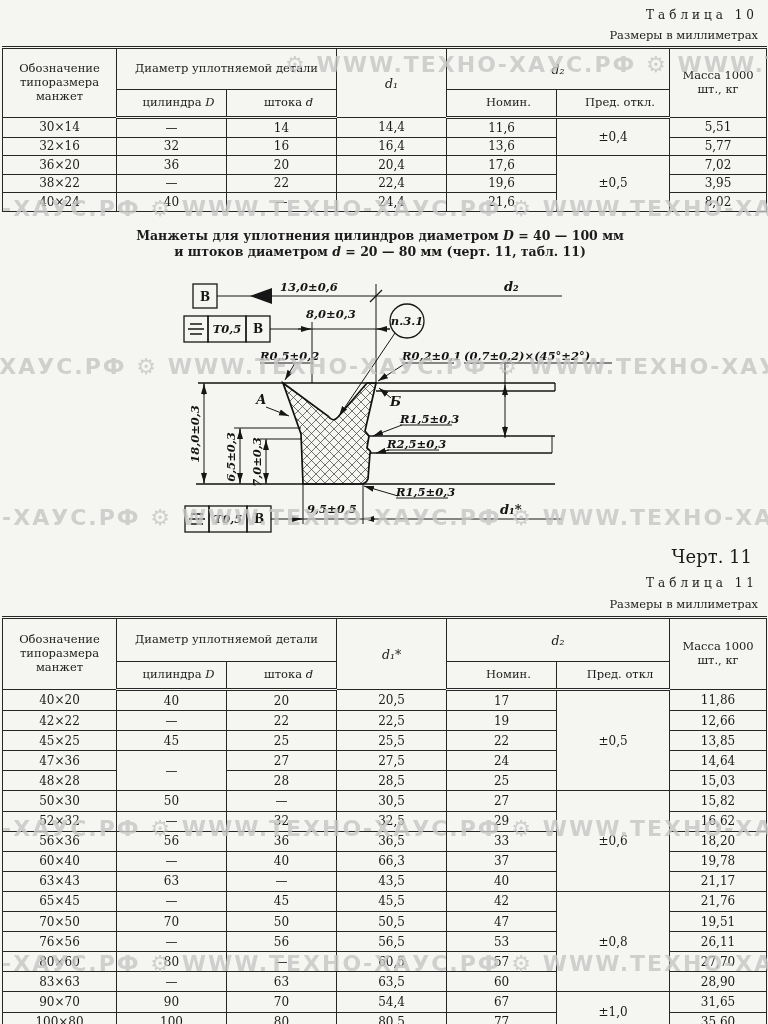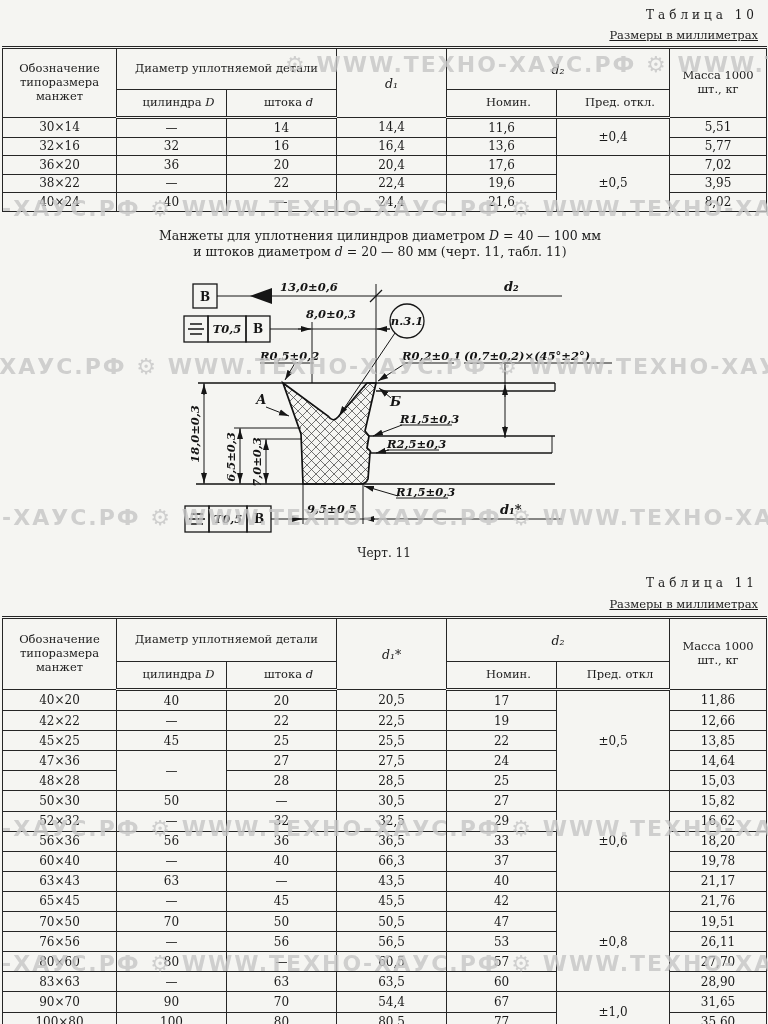--- a/index.html
+++ b/index.html
@@ -4,39 +4,39 @@
 <style>
   html,body{margin:0;padding:0;}
   body{width:768px;height:1024px;overflow:hidden;background:#f5f5f2;
        font-family:"DejaVu Serif","Liberation Serif",serif;color:#1b1b1b;position:relative;}
   .page{position:absolute;inset:0;}
   
   .wm{position:absolute;white-space:nowrap;font-family:"DejaVu Sans","Liberation Sans",sans-serif;
       font-weight:bold;font-size:22px;letter-spacing:2px;color:#c6c6c6;opacity:.8;z-index:5;pointer-events:none;}
   
   .tbl-label{position:absolute;right:10px;letter-spacing:4px;font-size:12px;z-index:2;}
-  .units{position:absolute;right:10px;font-size:11.5px;z-index:2;text-decoration:underline;}
+  .units{position:absolute;right:10px;font-size:11.5px;z-index:2;}
   
   table.gtable{position:absolute;left:2px;width:764px;border-collapse:collapse;table-layout:fixed;z-index:2;
                background:transparent;}
   .gtable th,.gtable td{border:1px solid #262626;text-align:center;vertical-align:middle;padding:0 2px;
                font-weight:normal;overflow:hidden;}
   .gtable th{font-size:11.5px;line-height:1.2;}
   .gtable td{font-size:12px;}
   .gtable{border-top:3px double #262626;}
   .gtable thead tr.h2 th{border-bottom:3px double #262626;padding-left:16px;}
   .gtable i{font-style:italic;}
   th.var{font-style:italic;font-size:12.5px;}
   #t10 tbody td{height:17.5px;}
   #t11 tbody td{height:19.1px;}
   #t10 thead tr.h1 th{height:40px;} #t10 thead tr.h2 th{height:26px;}
   #t11 thead tr.h1 th{height:42px;} #t11 thead tr.h2 th{height:26px;}
   
-  .fig-title{position:absolute;left:0;width:760px;text-align:center;font-weight:normal;font-size:12.5px;z-index:2;}
-  .fig-caption{position:absolute;left:8px;width:752px;text-align:center;font-size:12px;z-index:2;}
+  .fig-title{position:absolute;left:0;width:760px;text-align:center;font-weight:bold;font-size:12.5px;z-index:2;}
+  .fig-caption{position:absolute;left:0;width:752px;text-align:right;font-size:18px;z-index:2;}
   svg.drawing{position:absolute;left:100px;top:276px;z-index:3;}
   svg .ln{stroke:#161616;stroke-width:1.3;fill:none;}
   svg .thin{stroke:#161616;stroke-width:1;fill:none;}
   svg .outline{stroke:#111;stroke-width:1.7;}
   svg text{fill:#141414;}
   svg .dim{font:italic bold 11.5px "DejaVu Serif","Liberation Serif",serif;}
   svg .big{font:italic bold 13px "DejaVu Serif","Liberation Serif",serif;}
   svg .up{font:bold 12px "DejaVu Serif","Liberation Serif",serif;}
   svg .whitebg{fill:#f5f5f2;}
 </style>

